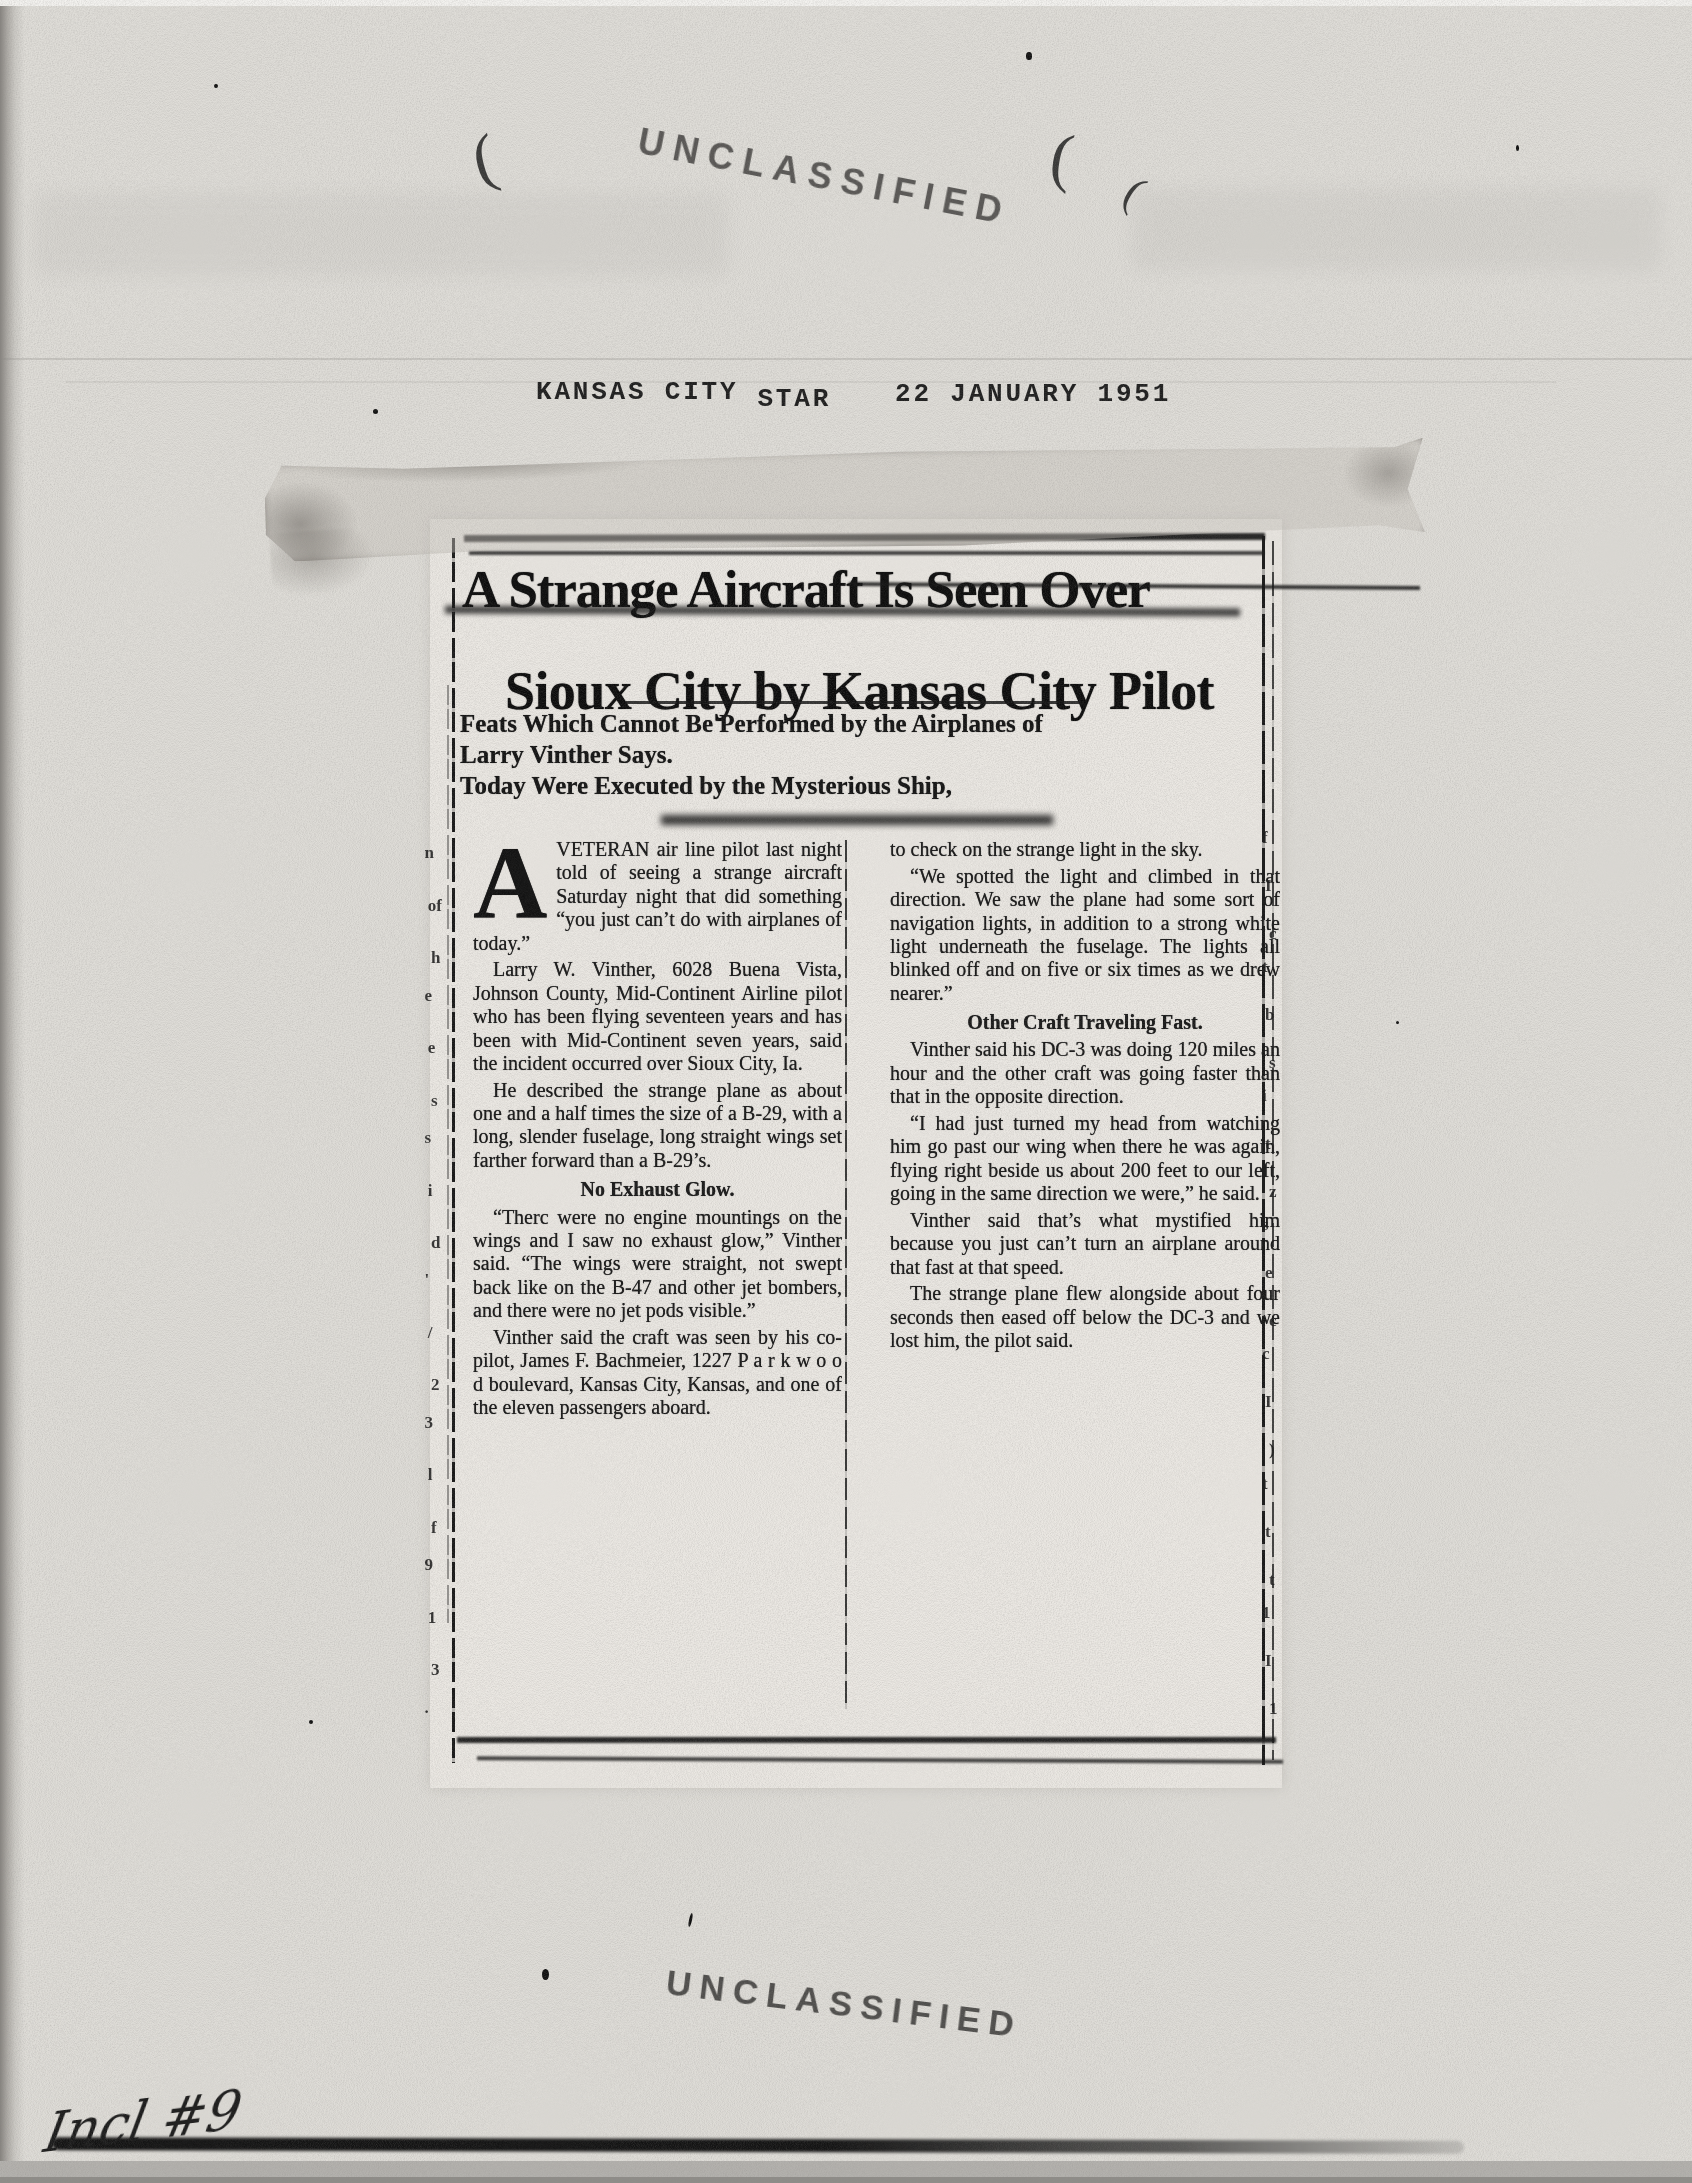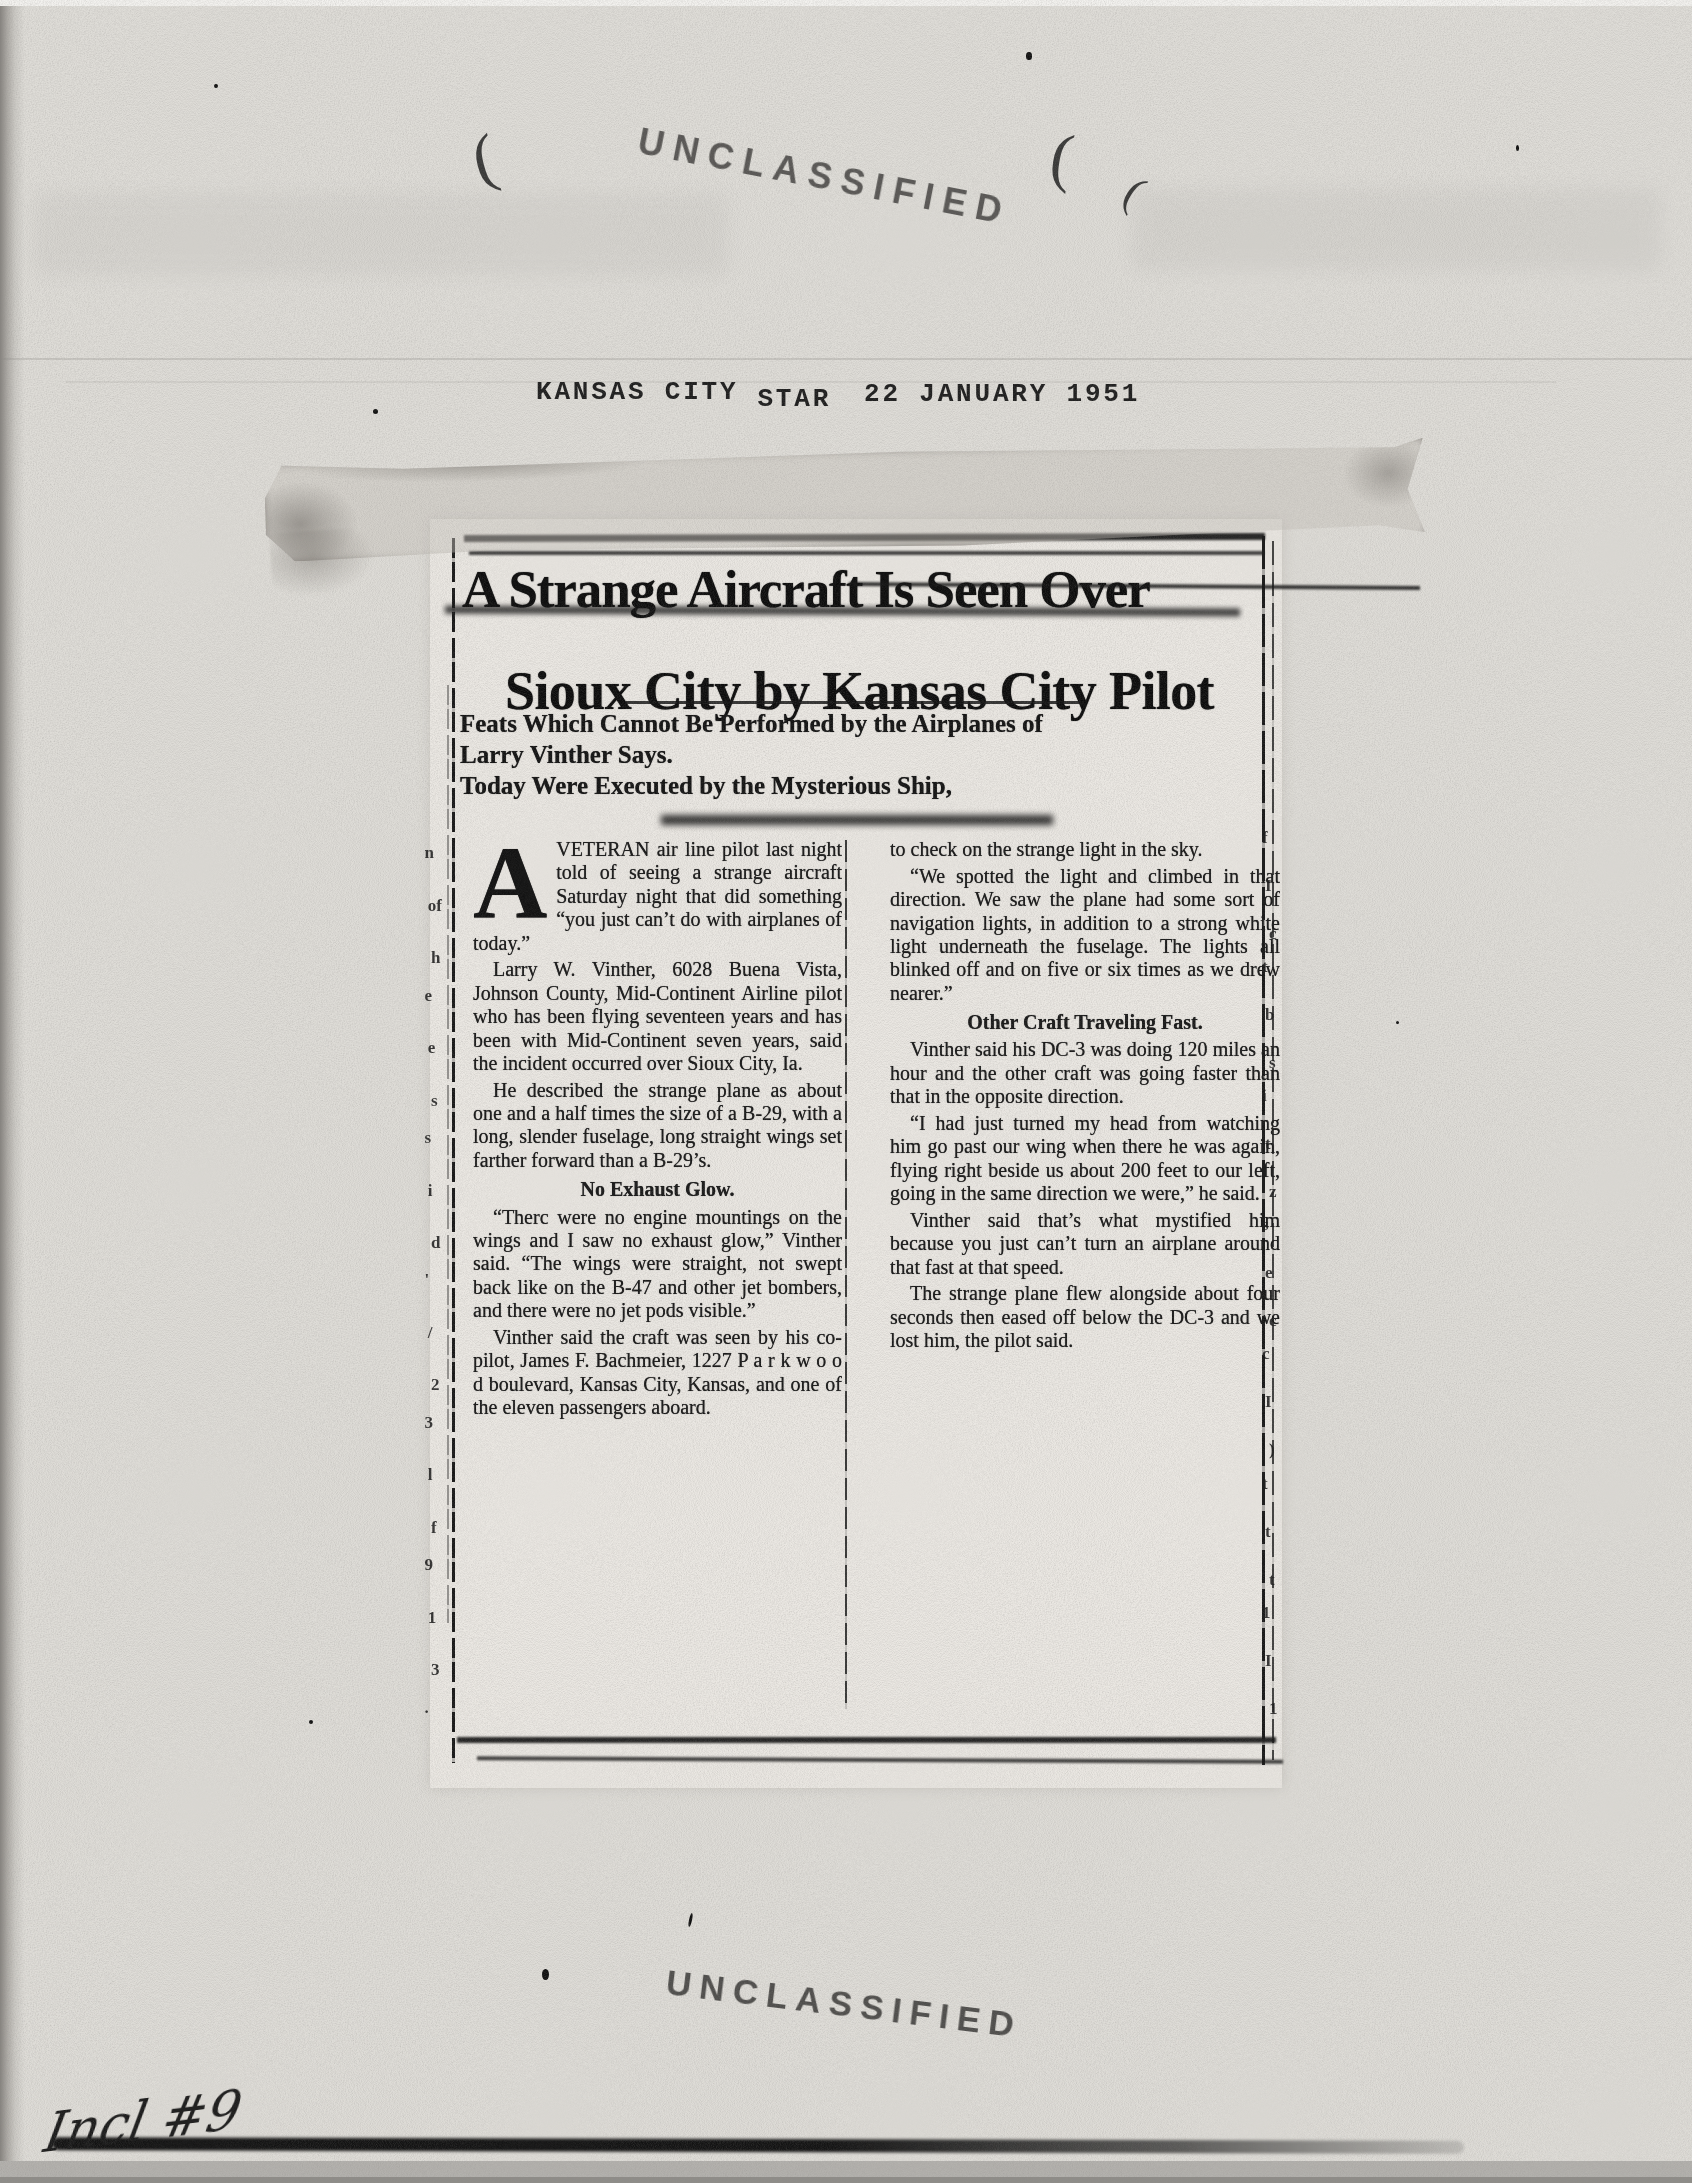--- a/index.html
+++ b/index.html
@@ -34,21 +34,21 @@
   .stamp-bottom{left:665px;top:1984px;font-size:35px;letter-spacing:8.3px;transform:rotate(7deg);opacity:.88;}
   .paren{font-family:"Liberation Serif",serif;color:#1d1d1d;z-index:7;opacity:.85;}
   .paren1{left:473px;top:120px;font-size:66px;transform:rotate(-14deg);}
   .paren2{left:1051px;top:119px;font-size:66px;transform:rotate(9deg);}
   .paren3{left:1127px;top:166px;font-size:45px;transform:rotate(32deg);}
 
   
   .source-line{left:536px;top:333px;z-index:7;font-family:"Liberation Mono","DejaVu Sans Mono",monospace;
     font-weight:bold;font-size:26px;color:#1e1e1e;letter-spacing:2.8px;filter:blur(0.2px);white-space:nowrap;}
   .source-line .p2{display:inline-block;transform:translateY(6.6px);margin-left:19px;margin-top:44px;}
-  .source-line .p3{display:inline-block;transform:translateY(1.7px);margin-left:33px;}
+  .source-line .p3{display:inline-block;transform:translateY(1.7px);margin-left:64px;}
 
   
   .tape{left:265px;top:451px;width:1159px;height:98px;z-index:6;transform:rotate(-1.3deg);
     background:
       radial-gradient(ellipse 83px 61px at 3% 62%, rgba(62,57,52,.38), transparent 70%),
       radial-gradient(ellipse 66px 50px at 97% 35%, rgba(62,57,52,.30), transparent 70%),
       radial-gradient(ellipse 232px 22px at 18% 6%, rgba(70,66,60,.30), transparent 75%),
       radial-gradient(ellipse 232px 20px at 55% 98%, rgba(70,66,60,.22), transparent 75%),
       rgba(198,194,186,.45);
     clip-path:polygon(0% 35%,1.5% 2%,12% 8%,55% 2%,97.5% 9%,100% 0%,98.6% 52%,100% 96%,96% 88%,60% 99%,20% 93%,2.5% 100%,0% 72%);

